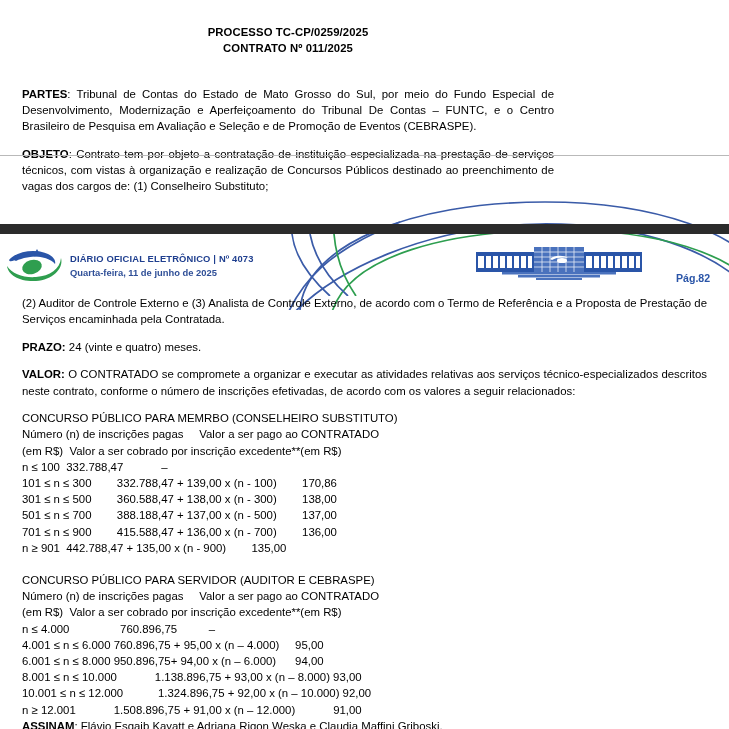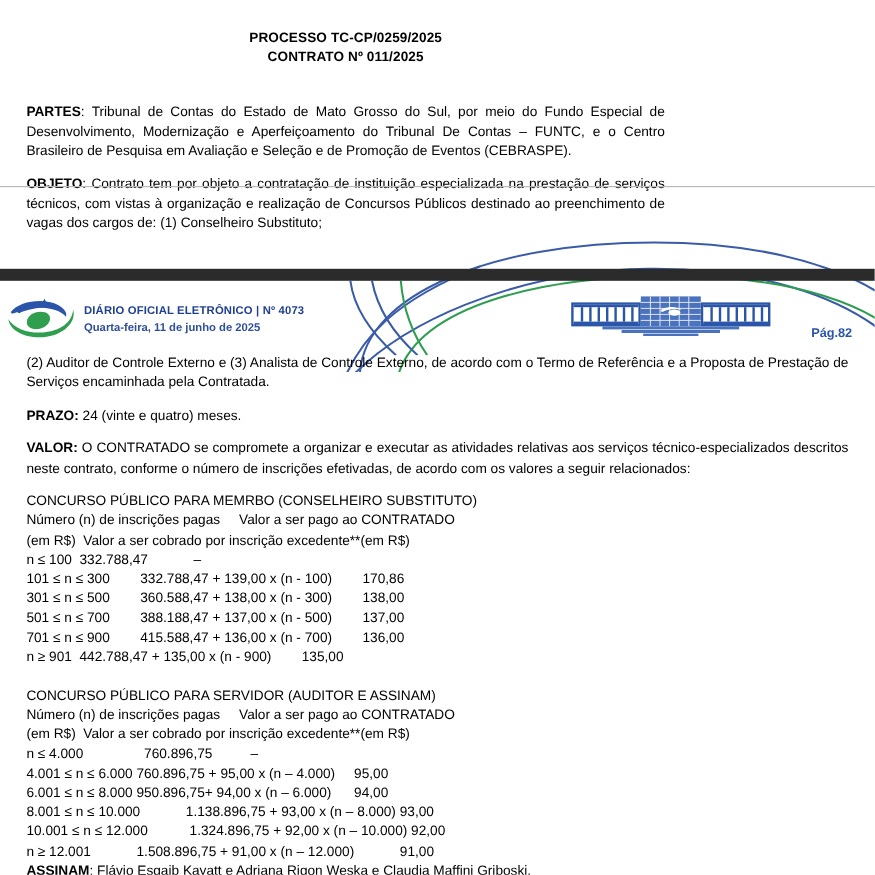--- a/index.html
+++ b/index.html
@@ -246,21 +246,21 @@
   <div class="mono-row">(em R$)  Valor a ser cobrado por inscrição excedente**(em R$)</div>
   <div class="mono-row">n ≤ 100  332.788,47            –</div>
   <div class="mono-row">101 ≤ n ≤ 300        332.788,47 + 139,00 x (n - 100)        170,86</div>
   <div class="mono-row">301 ≤ n ≤ 500        360.588,47 + 138,00 x (n - 300)        138,00</div>
   <div class="mono-row">501 ≤ n ≤ 700        388.188,47 + 137,00 x (n - 500)        137,00</div>
   <div class="mono-row">701 ≤ n ≤ 900        415.588,47 + 136,00 x (n - 700)        136,00</div>
   <div class="mono-row">n ≥ 901  442.788,47 + 135,00 x (n - 900)        135,00</div>
 
   <div class="section-gap"></div>
 
-  <div class="plain-line">CONCURSO PÚBLICO PARA SERVIDOR (AUDITOR E ASSINAM)</div>
+  <div class="plain-line">CONCURSO PÚBLICO PARA SERVIDOR (AUDITOR E CEBRASPE)</div>
   <div class="mono-row">Número (n) de inscrições pagas     Valor a ser pago ao CONTRATADO</div>
   <div class="mono-row">(em R$)  Valor a ser cobrado por inscrição excedente**(em R$)</div>
   <div class="mono-row">n ≤ 4.000                760.896,75          –</div>
   <div class="mono-row">4.001 ≤ n ≤ 6.000 760.896,75 + 95,00 x (n – 4.000)     95,00</div>
   <div class="mono-row">6.001 ≤ n ≤ 8.000 950.896,75+ 94,00 x (n – 6.000)      94,00</div>
   <div class="mono-row">8.001 ≤ n ≤ 10.000            1.138.896,75 + 93,00 x (n – 8.000) 93,00</div>
   <div class="mono-row">10.001 ≤ n ≤ 12.000           1.324.896,75 + 92,00 x (n – 10.000) 92,00</div>
   <div class="mono-row">n ≥ 12.001            1.508.896,75 + 91,00 x (n – 12.000)            91,00</div>
 
   <div class="plain-line"><span class="lbl">ASSINAM</span><span>: Flávio Esgaib Kayatt e Adriana Rigon Weska e Claudia Maffini Griboski.</span></div>

